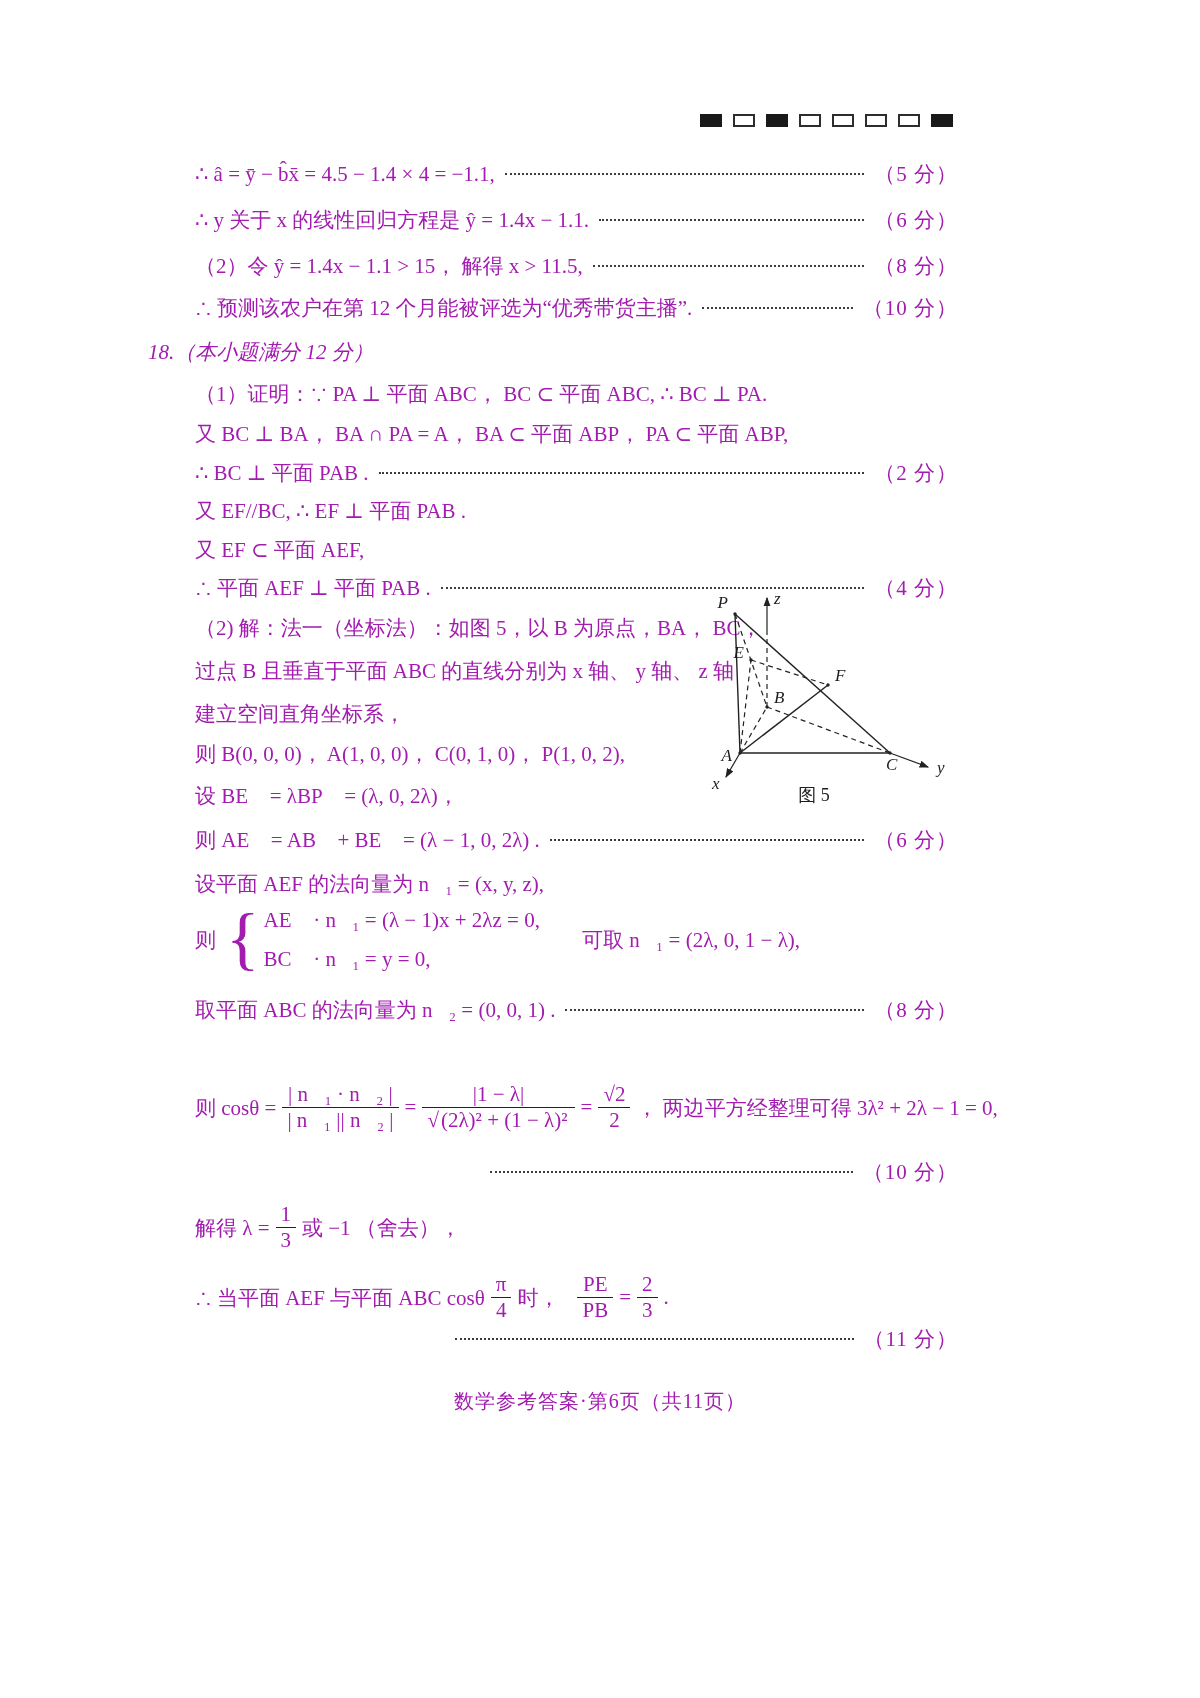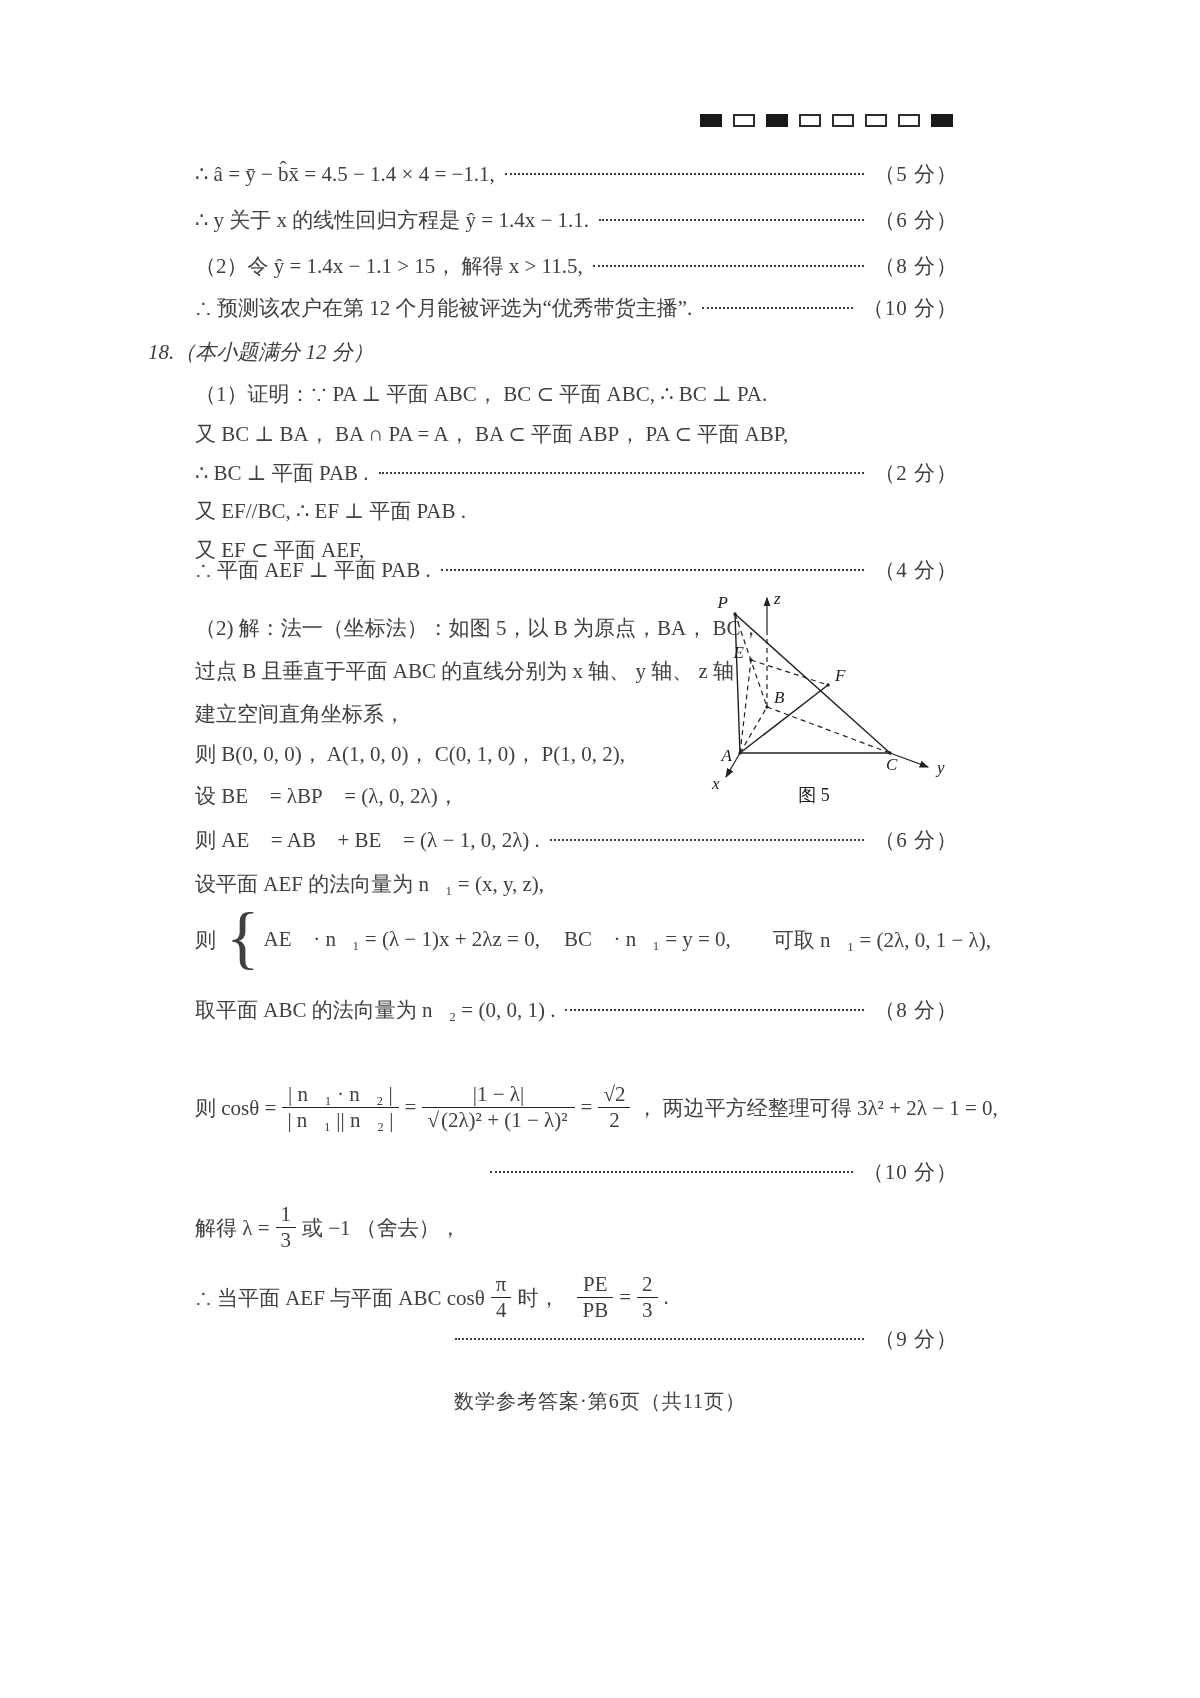--- a/index.html
+++ b/index.html
@@ -1,34 +1,34 @@
 <!DOCTYPE html>
 <html><head>
 <meta charset="utf-8">
 <style>
   html,body { margin:0; padding:0; background:#e9e9e6; }
   .page {
     position:relative; width:1200px; height:1698px; margin:0 auto;
-    background:#ffffff; color:#404040;
+    background:#ffffff; color:#a21caf;
     font-family:"Liberation Serif","DejaVu Serif",serif;
     font-size:21px;
   }
   .line { position:absolute; white-space:nowrap; }
   .scored { display:flex; align-items:center; width:763px; }
   .scored .t { flex:none; }
   .leader { flex:1; height:0; border-bottom:2.4px dotted #3c3c3c; margin:0 10px; }
   .score { flex:none; letter-spacing:1px; }
   .frac { display:inline-flex; flex-direction:column; vertical-align:middle; margin:0 6px; line-height:1.2; text-align:center; }
   .frac .num { border-bottom:1.5px solid #222; padding:0 5px; }
   .frac .den { padding:0 5px; }
   .rad { border-top:1.5px solid #222; padding:0 2px; }
   .eqrow { display:flex; align-items:center; }
   .sys { display:flex; align-items:center; }
   .brace { font-size:70px; font-weight:300; line-height:0.9; margin:0 4px 0 10px; transform:translateY(-2px); }
-  .syscol { display:inline-flex; gap:24px; }
+  .syscol { display:inline-flex; flex-direction:column; gap:14px; }
   .sysright { margin-left:42px; }
   .mark-row { position:absolute; left:700px; top:114px; display:flex; gap:11px; }
   .mark-row span { width:22px; height:13px; box-sizing:border-box; display:inline-block; }
   .mark-row .filled { background:#191919; }
   .mark-row .outline { border:2px solid #2d2d2d; background:#fff; }
   .footer { position:absolute; top:1388px; left:0; width:1200px; text-align:center; font-size:20px; letter-spacing:1px; }
   .figure { position:absolute; left:688px; top:588px; width:290px; height:230px; }
   .figure svg { width:100%; height:100%; }
   .fig-label { font-family:"Liberation Serif","DejaVu Serif",serif; font-style:italic; font-size:17px; fill:#1d1d1d; }
   .fig-caption { font-family:"Liberation Serif","DejaVu Serif",serif; font-style:normal; font-size:18px; fill:#1d1d1d; }
@@ -92,21 +92,21 @@
   </div>
 
   <div class="line" style="left:195px; top:497px;">
     <span class="t">又 EF//BC, ∴ EF ⊥ 平面 PAB .</span>
   </div>
 
   <div class="line" style="left:195px; top:536px;">
     <span class="t">又 EF ⊂ 平面 AEF,</span>
   </div>
 
-  <div class="line scored" style="left:195px; top:556px;">
+  <div class="line scored" style="left:195px; top:574px;">
     <span class="t">∴ 平面 AEF ⊥ 平面 PAB .</span>
     <span class="leader"></span>
     <span class="score">（4 分）</span>
   </div>
 
   <div class="line" style="left:195px; top:614px;">
     <span class="t">（2) 解：法一（坐标法）：如图 5，以 B 为原点，BA， BC，</span>
   </div>
 
   <div class="line" style="left:195px; top:657px;">
@@ -199,21 +199,21 @@
     <span class="t">=</span>
     <span class="frac">
       <span class="num">2</span>
       <span class="den">3</span>
     </span>
     <span class="t">.</span>
   </div>
 
   <div class="line scored" style="left:445px; top:1325px; width:513px;">
     <span class="leader"></span>
-    <span class="score">（9 分）</span>
+    <span class="score">（11 分）</span>
   </div>
 
   <div class="figure">
     <svg viewBox="0 0 290 230">
       <defs>
         <marker id="ah" markerWidth="9" markerHeight="8" refX="7" refY="3" orient="auto">
           <path d="M0,0 L8,3 L0,6 z" fill="#222"></path>
         </marker>
       </defs>
 

